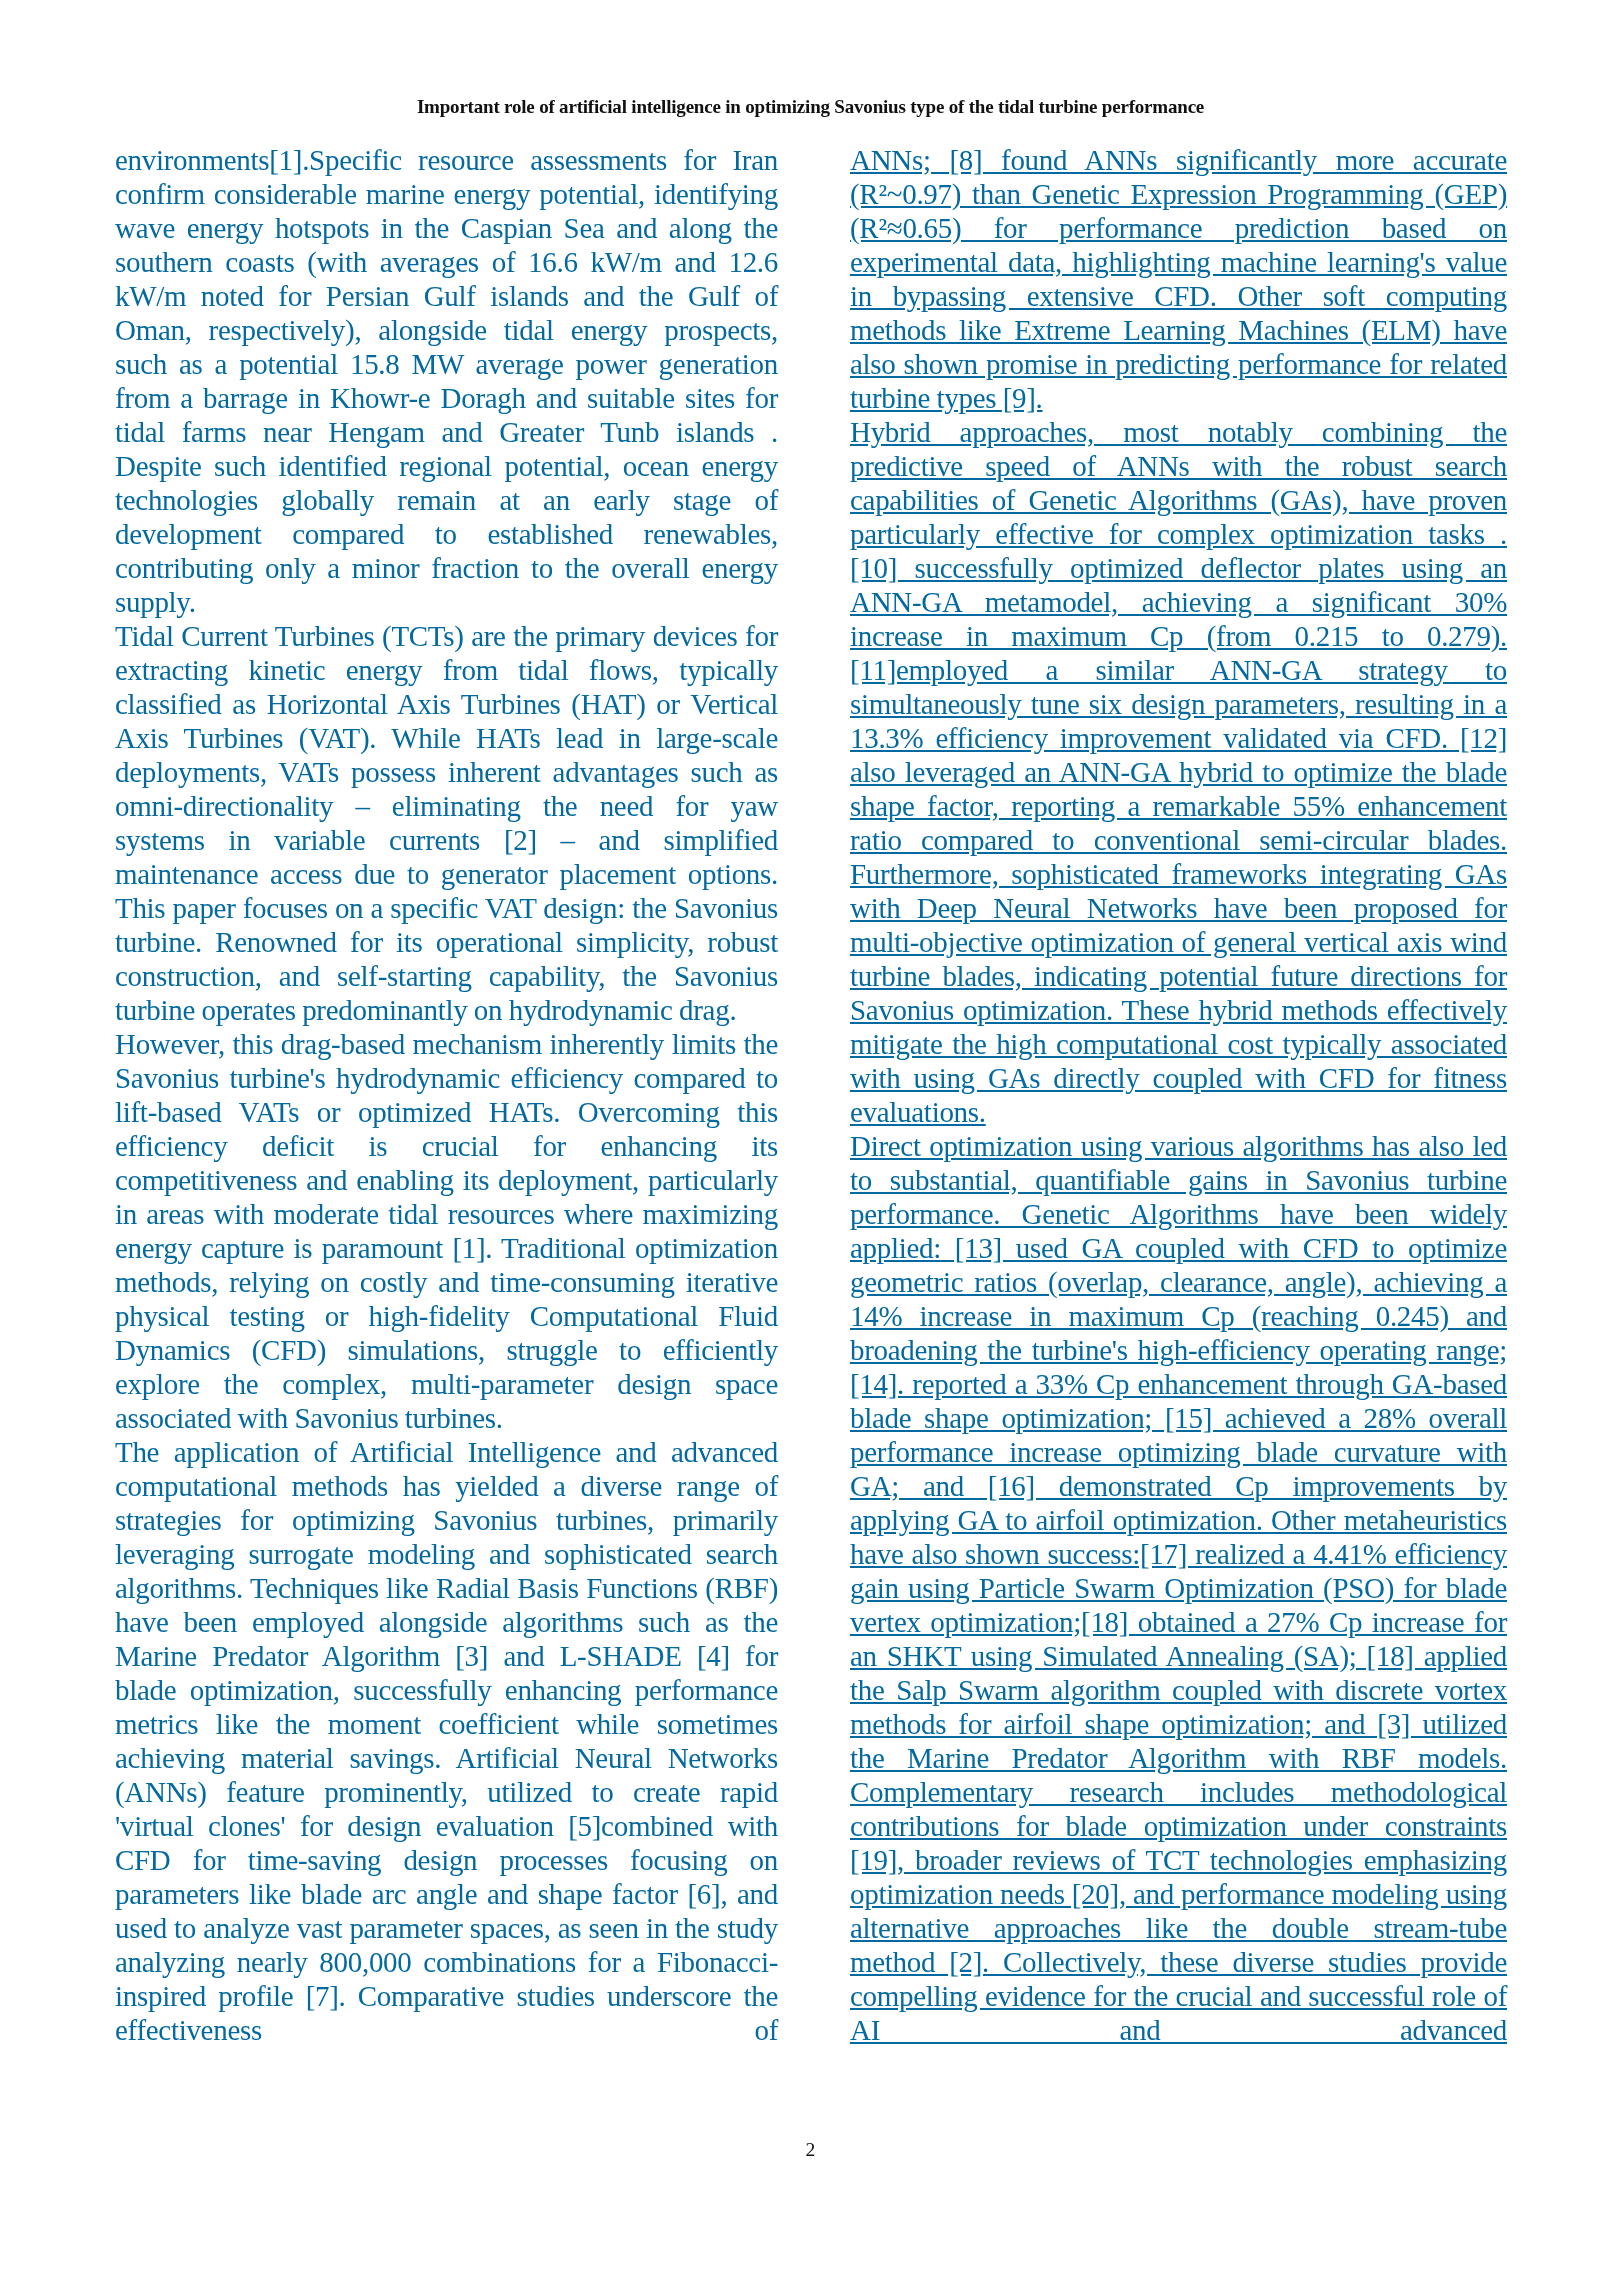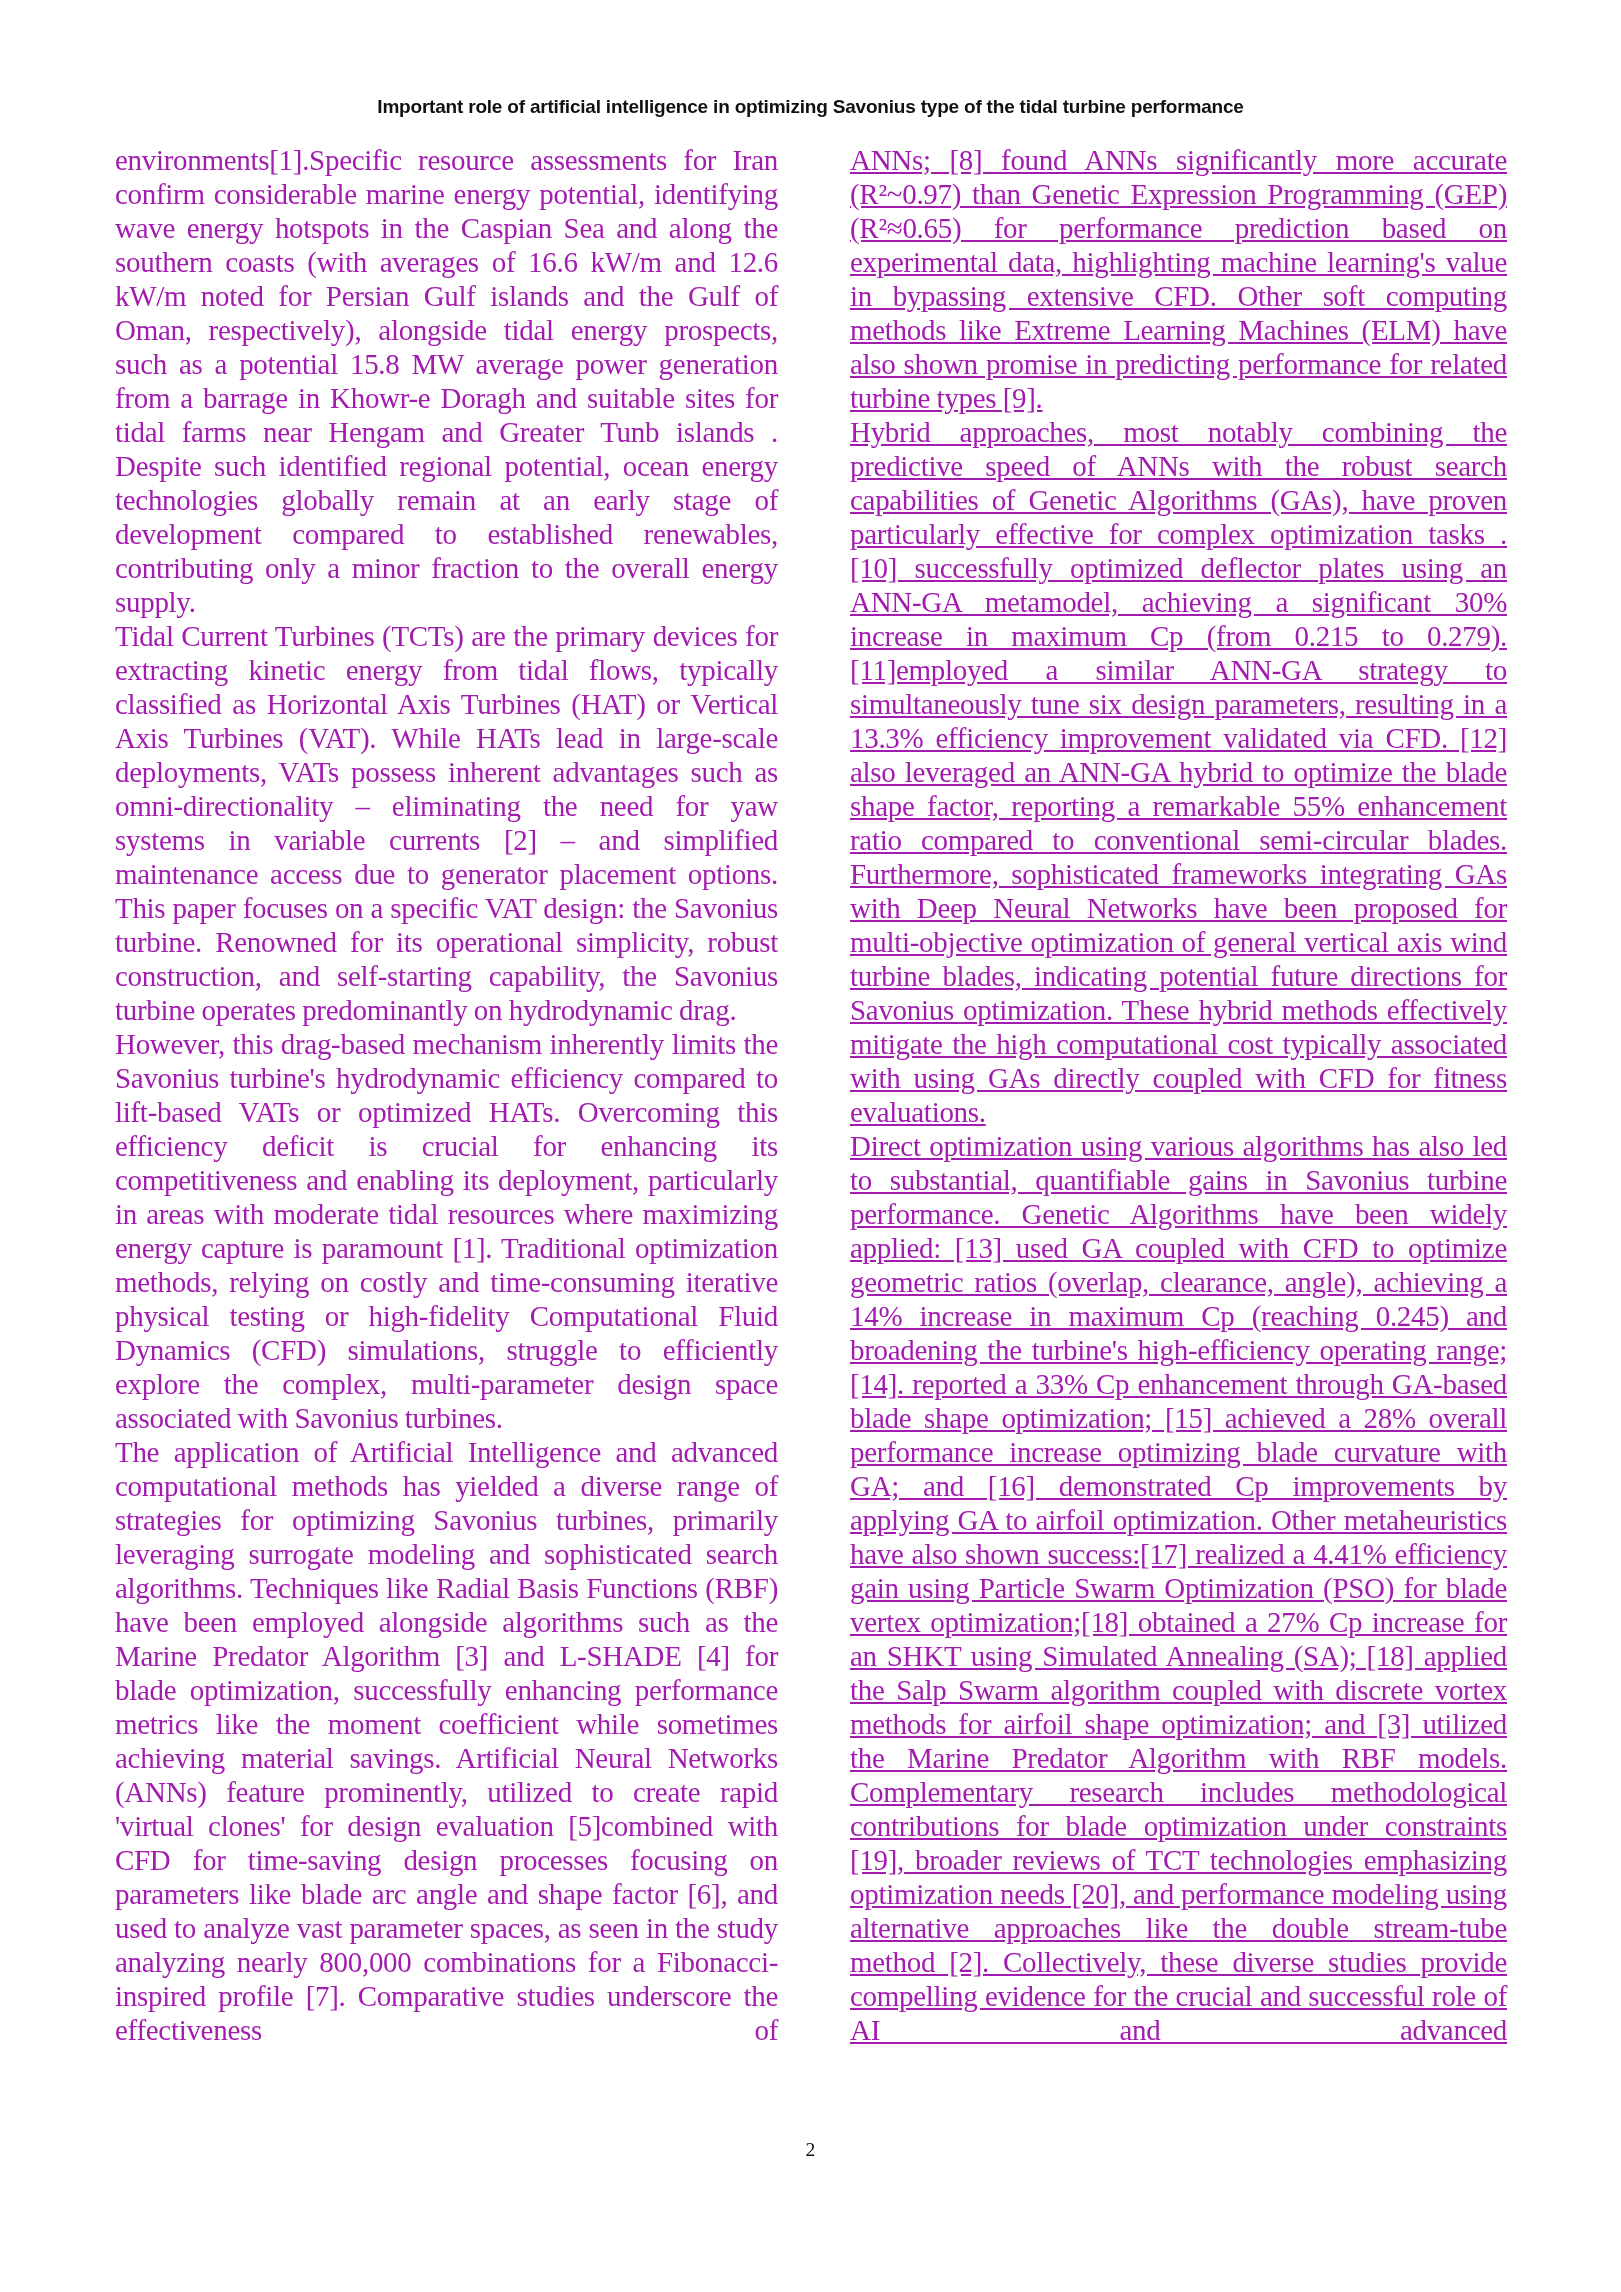--- a/index.html
+++ b/index.html
@@ -1,26 +1,26 @@
 <!DOCTYPE html>
 <html><head>
 <meta charset="utf-8">
 <style>
   html, body { margin: 0; padding: 0; background: #ffffff; }
   body { width: 1621px; height: 2293px; position: relative; overflow: hidden; }
   .page { position: absolute; left: 0; top: 0; width: 1621px; height: 2293px; background: #fff; }
   .running-head {
     position: absolute; top: 96px; left: 0; width: 1621px; text-align: center;
-    font-family: Liberation Sans, sans-serif; font-weight: bold; font-size: 19px; color: #111;
+    font-family: Liberation Serif, serif; font-weight: bold; font-size: 19px; color: #111;
     letter-spacing: -0.2px;
   }
   .col {
     position: absolute; top: 143px; width: 663px;
     font-family: "Liberation Serif", serif; font-size: 29px; line-height: 34px;
-    color: #a21caf; text-align: justify; letter-spacing: -0.3px; word-spacing: -0.5px;
+    color: #0369a1; text-align: justify; letter-spacing: -0.3px; word-spacing: -0.5px;
     hyphens: none;
   }
   .col-left { left: 115px; }
   .col-right { left: 850px; width: 657px; text-decoration: underline; }
   .col p { margin: 0; }
   .page-number {
     position: absolute; top: 2139px; left: 0; width: 1621px; text-align: center;
     font-family: "Liberation Serif", serif; font-size: 19.6px; color: #111;
   }
 </style>

